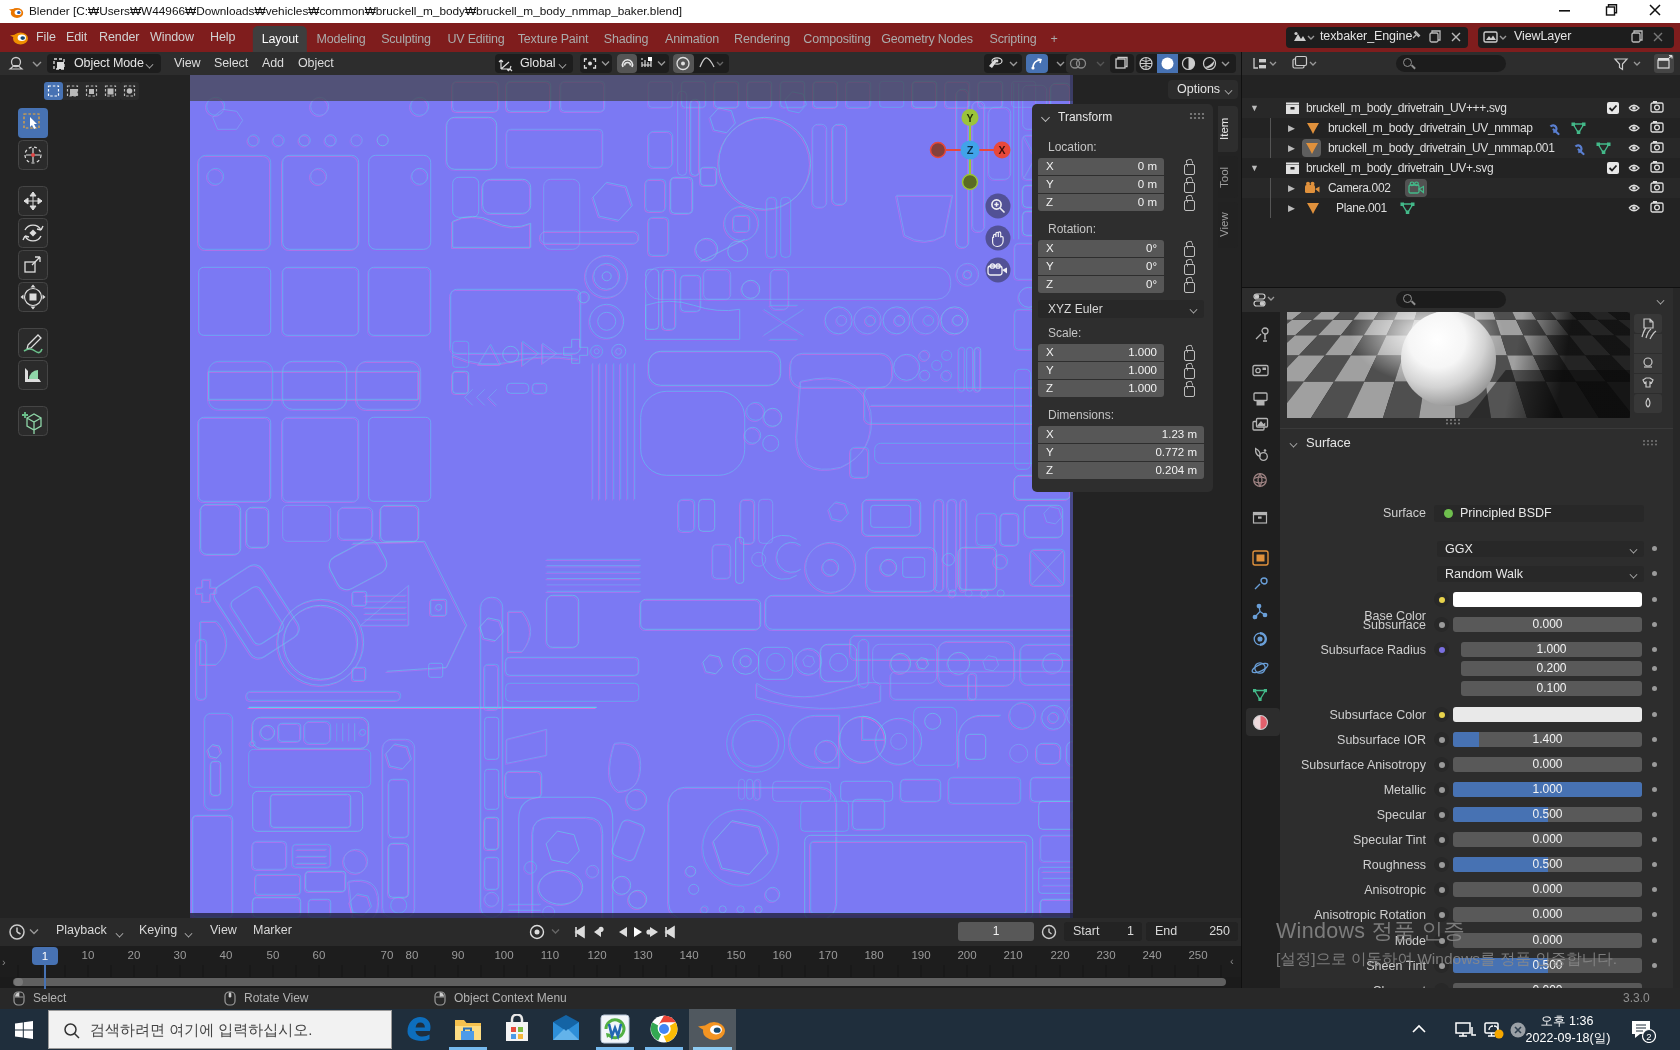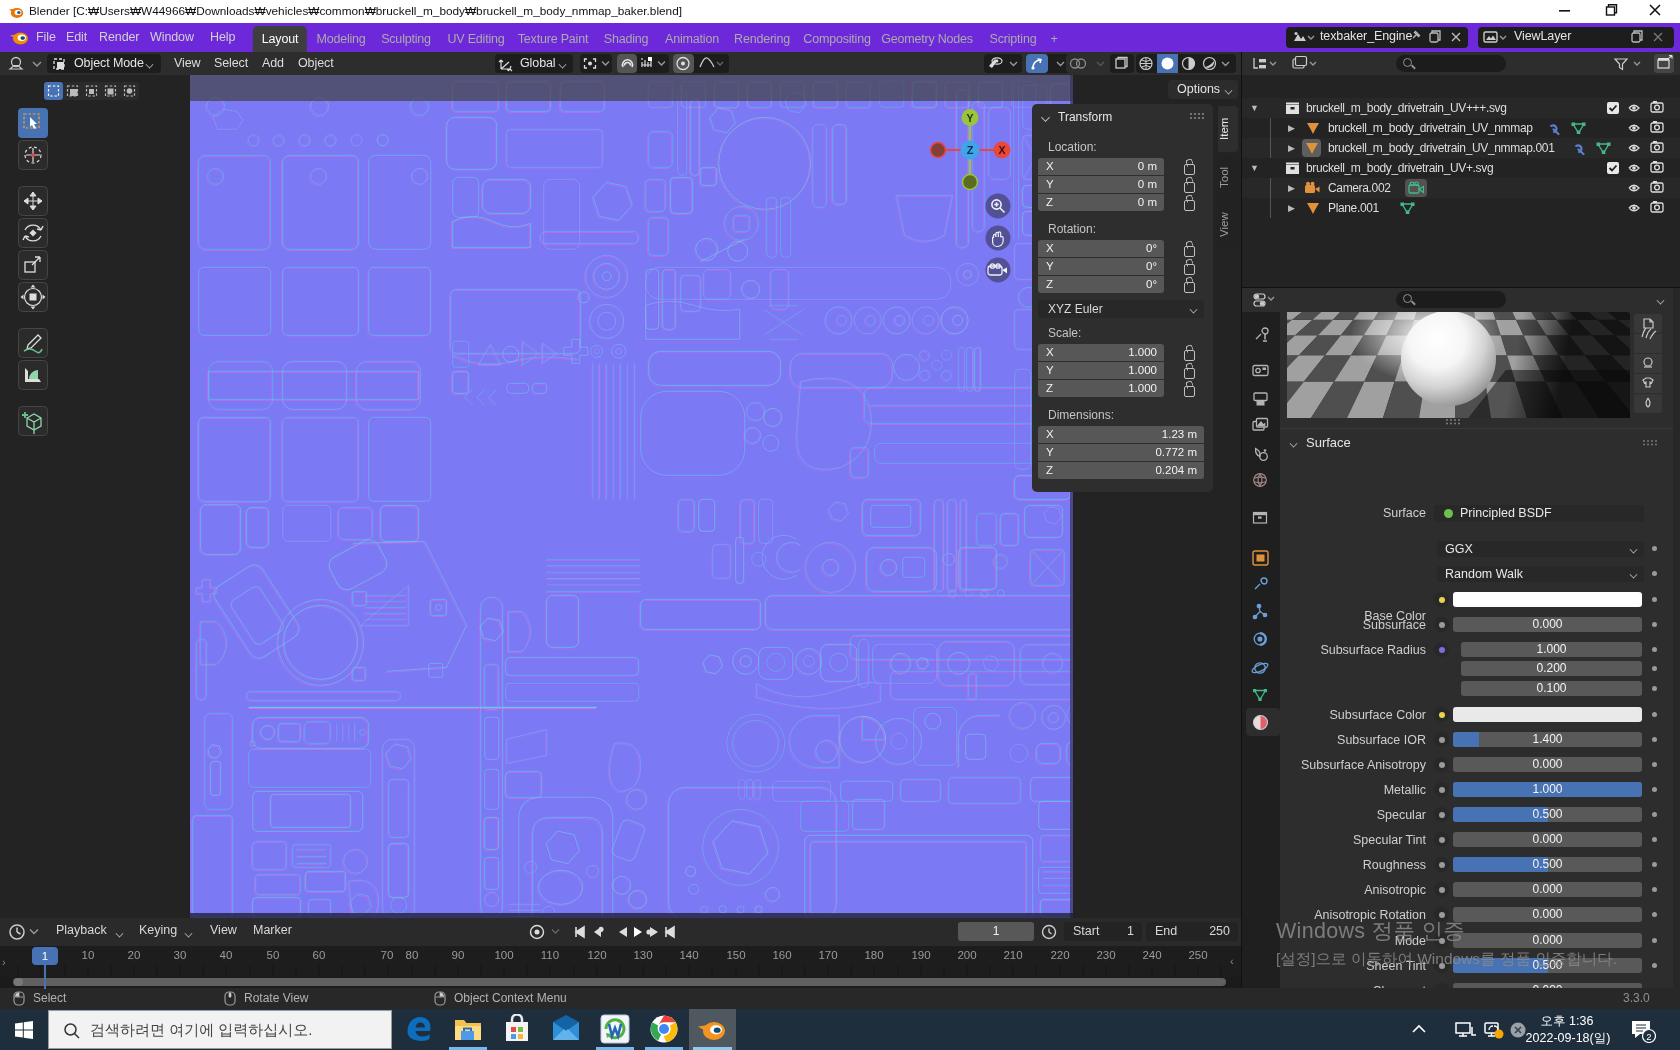--- a/index.html
+++ b/index.html
@@ -3,21 +3,21 @@
 *{margin:0;padding:0;box-sizing:border-box}
 html,body{width:1680px;height:1050px;overflow:hidden;background:#161616;
  font-family:"Liberation Sans",sans-serif;-webkit-font-smoothing:antialiased}
 .abs{position:absolute}
 #stage{position:relative;width:1680px;height:1050px}
 
 #titlebar{left:0;top:0;width:1680px;height:28px;background:#fff;color:#111;
  font-size:11.8px;letter-spacing:-0.2px;line-height:23px}
 #titlebar .ttl{position:absolute;left:29px;top:0;letter-spacing:0}
 
-#topbar{left:0;top:23px;width:1680px;height:29px;background:#6d28d9;color:#d2d2d2;font-size:12.5px;letter-spacing:-0.1px}
+#topbar{left:0;top:23px;width:1680px;height:29px;background:#7f1d1d;color:#d2d2d2;font-size:12.5px;letter-spacing:-0.1px}
 .menuitem{position:absolute;top:0;height:29px;line-height:29px}
 .wstab{position:absolute;top:3px;height:26px;line-height:26px;padding:0 9px;color:#ababab;
  font-size:12.5px;letter-spacing:-0.2px;border-radius:5px 5px 0 0;transform:translateX(-50%)}
 .wstab.active{background:#3e3e3e;color:#fdfdfd}
 
 .ddk{background:#1d1d1d;border-radius:4px;color:#e4e4e4;font-size:12.5px}
 .fld{background:#585858;border-radius:3px;color:#f1f1f1;font-size:12px;
  position:absolute;overflow:hidden}
 .chev{display:inline-block;width:7px;height:7px;border-right:1.4px solid #bbb;
  border-bottom:1.4px solid #bbb;transform:rotate(45deg) scale(.8);vertical-align:2px}
@@ -3701,21 +3701,21 @@
             <rect x="3" y="3" width="4" height="2" fill="#ddd"></rect>
           </g>
     </svg>
   </div>
   <div class="orow" style="top:123px">
     <div class="abs" style="left:28px;top:0;width:1px;height:20px;background:#555"></div>
     <span class="abs" style="left:46px;top:0;color:#bbb;font-size:9px">▶</span>
     <svg class="abs" style="left:64px;top:3px" width="14" height="14">
           <path d="M1,2 h12 l-4,7 h-4 Z M5,9 l2,4 l2,-4" fill="#e0913c"></path>
         </svg>
-    <span style="position:absolute;left:86px">Plane.001</span>
+    <span style="position:absolute;left:94px">Plane.001</span>
     <svg class="abs" style="left:158px;top:3px" width="16" height="15">
           <polygon points="2,3 13,3 7.5,12" fill="none" stroke="#43b989" stroke-width="1.4"></polygon>
           <rect x="0.5" y="1.5" width="3.5" height="3.5" fill="#43b989"></rect>
           <rect x="11" y="1.5" width="3.5" height="3.5" fill="#43b989"></rect>
           <rect x="5.8" y="9.5" width="3.5" height="3.5" fill="#43b989"></rect>
         </svg>
     <svg class="oicons" width="66" height="20">
       <g transform="translate(22,0)">
             <path d="M1,10 q5,-5.5 10,0 q-5,5.5 -10,0" fill="none" stroke="#ddd" stroke-width="1.3"></path>
             <circle cx="6" cy="10" r="1.8" fill="#ddd"></circle>

